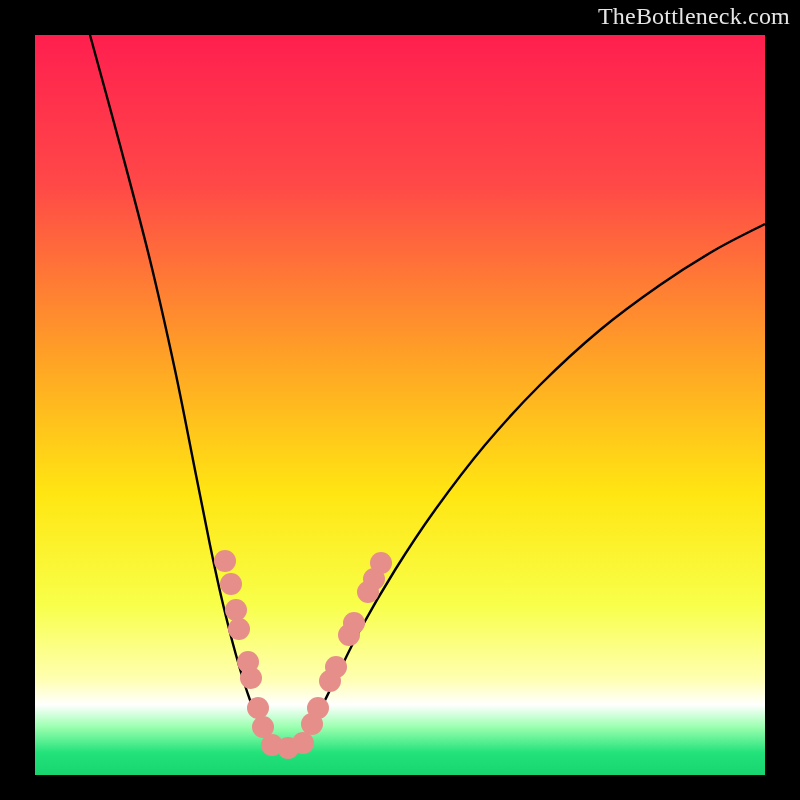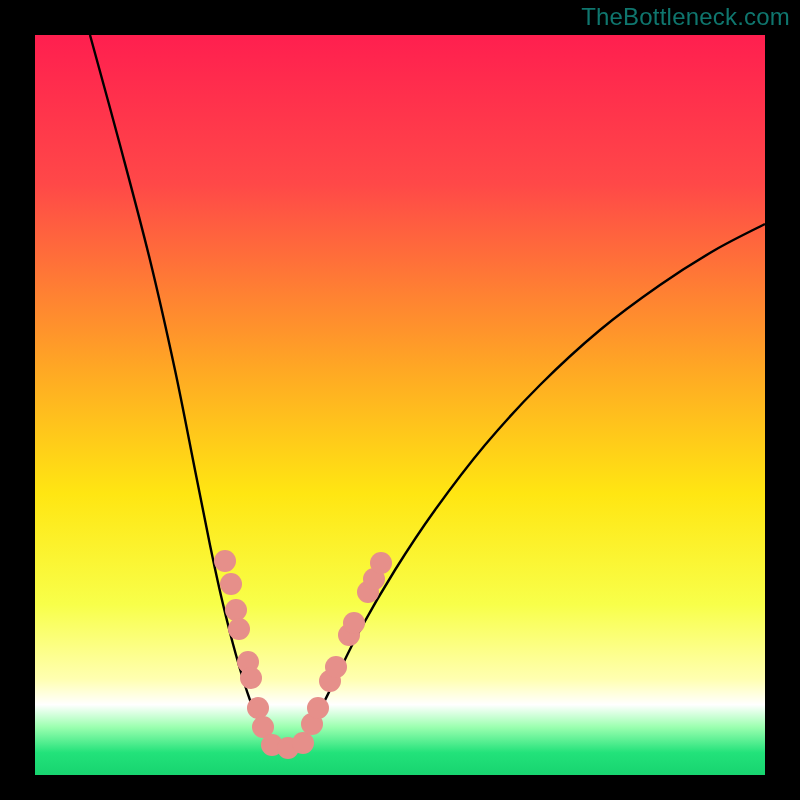--- a/index.html
+++ b/index.html
@@ -12,24 +12,24 @@
   .frame {
     position: relative;
     width: 800px;
     height: 800px;
     background: #000;
   }
   .watermark {
     position: absolute;
     top: 3px;
     right: 10px;
-    font-family: Liberation Sans, sans-serif;
+    font-family: Liberation Serif, serif;
     font-size: 24px;
     font-weight: 400;
-    color: #0f766e;
+    color: #e5e5e5;
     letter-spacing: 0.2px;
     z-index: 5;
   }
   svg {
     position: absolute;
     top: 0;
     left: 0;
     display: block;
   }
 </style>

